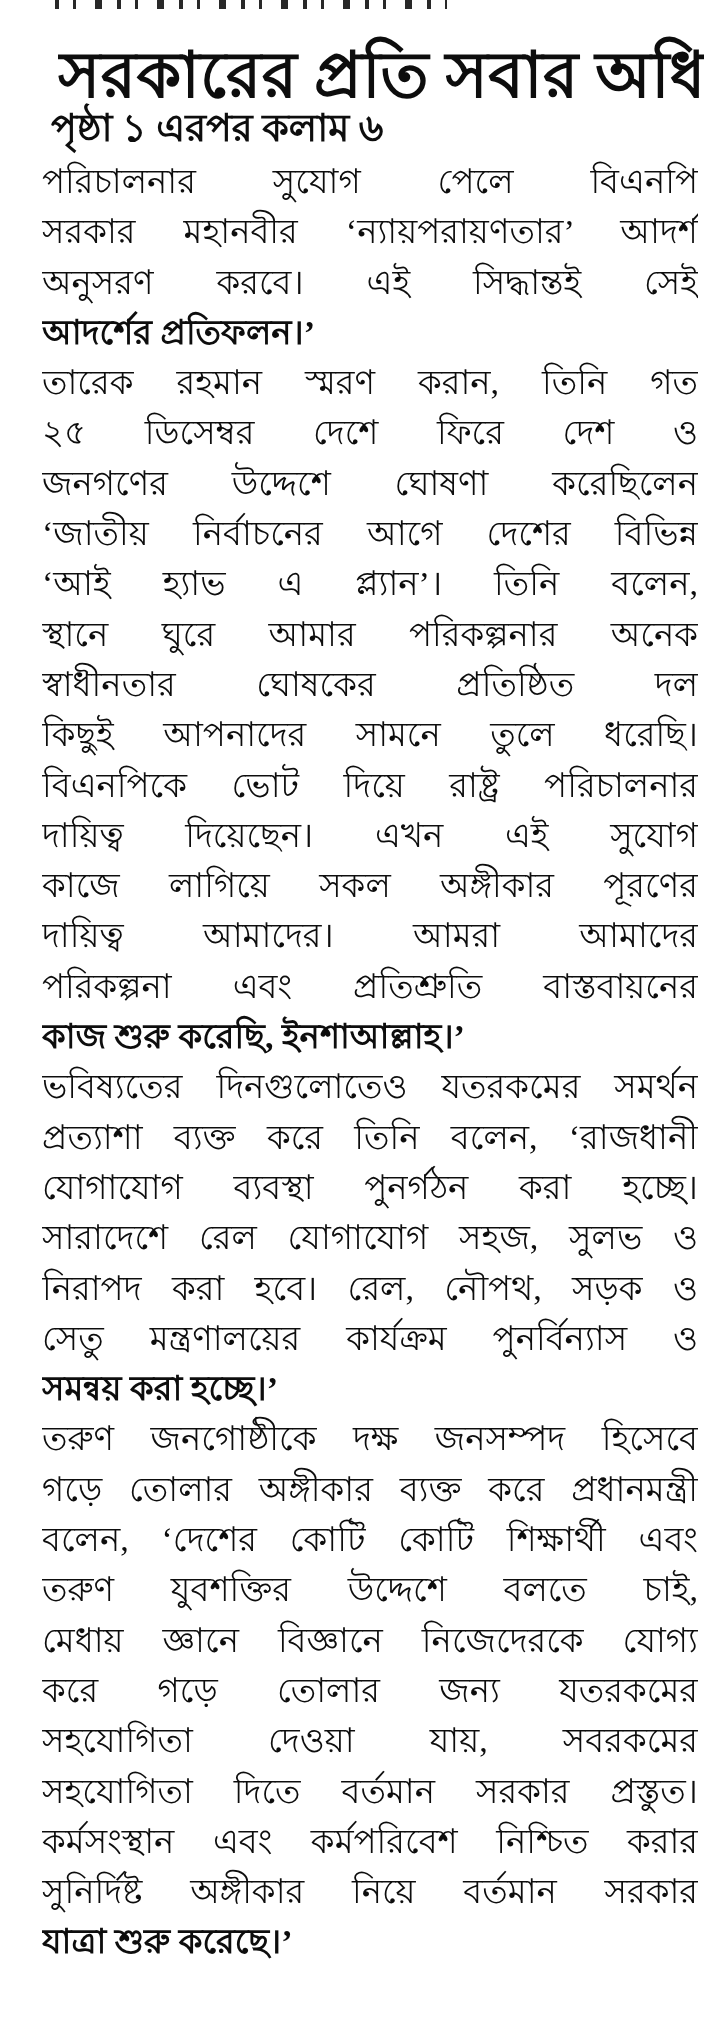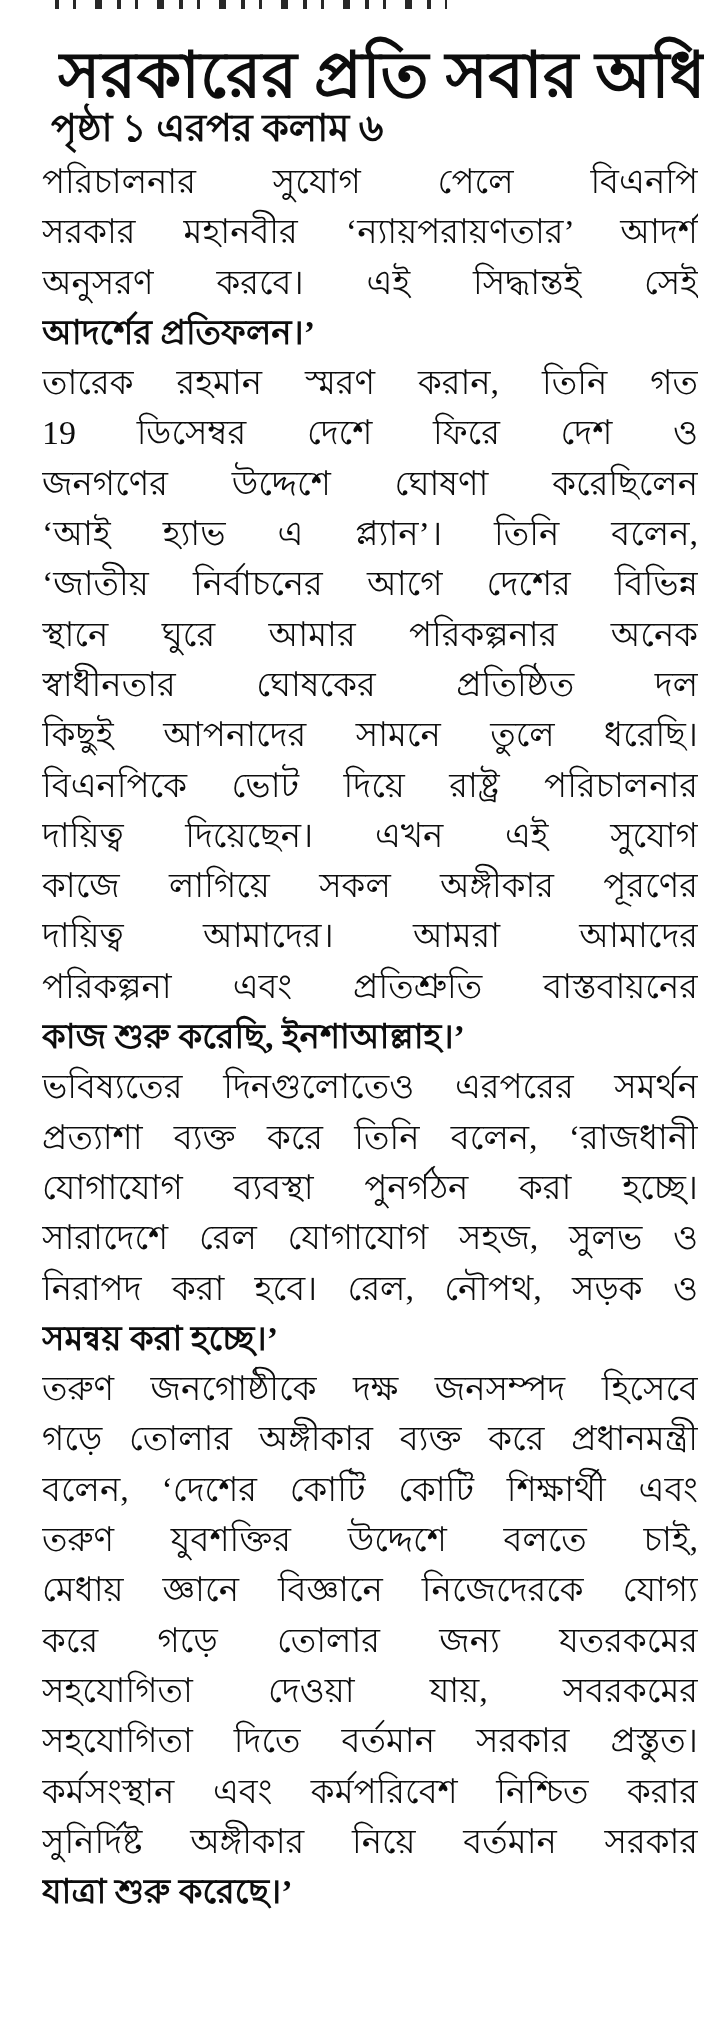--- a/index.html
+++ b/index.html
@@ -96,40 +96,41 @@
 
   <div class="body" id="article-body">
       <div class="paragraph">
         <div class="line">পরিচালনার সুযোগ পেলে বিএনপি</div>
         <div class="line">সরকার মহানবীর ‘ন্যায়পরায়ণতার’ আদর্শ</div>
         <div class="line">অনুসরণ করবে। এই সিদ্ধান্তই সেই</div>
         <div class="line para-end">আদর্শের প্রতিফলন।’</div>
       </div>
       <div class="paragraph">
         <div class="line">তারেক রহমান স্মরণ করান, তিনি গত</div>
-        <div class="line">19 ডিসেম্বর দেশে ফিরে দেশ ও</div>
+        <div class="line">২৫ ডিসেম্বর দেশে ফিরে দেশ ও</div>
         <div class="line">জনগণের উদ্দেশে ঘোষণা করেছিলেন</div>
+        <div class="line">‘জাতীয় নির্বাচনের আগে দেশের বিভিন্ন</div>
         <div class="line">‘আই হ্যাভ এ প্ল্যান’। তিনি বলেন,</div>
-        <div class="line">‘জাতীয় নির্বাচনের আগে দেশের বিভিন্ন</div>
         <div class="line">স্থানে ঘুরে আমার পরিকল্পনার অনেক</div>
         <div class="line">স্বাধীনতার ঘোষকের প্রতিষ্ঠিত দল</div>
         <div class="line">কিছুই আপনাদের সামনে তুলে ধরেছি।</div>
         <div class="line">বিএনপিকে ভোট দিয়ে রাষ্ট্র পরিচালনার</div>
         <div class="line">দায়িত্ব দিয়েছেন। এখন এই সুযোগ</div>
         <div class="line">কাজে লাগিয়ে সকল অঙ্গীকার পূরণের</div>
         <div class="line">দায়িত্ব আমাদের। আমরা আমাদের</div>
         <div class="line">পরিকল্পনা এবং প্রতিশ্রুতি বাস্তবায়নের</div>
         <div class="line para-end">কাজ শুরু করেছি, ইনশাআল্লাহ।’</div>
       </div>
       <div class="paragraph">
-        <div class="line">ভবিষ্যতের দিনগুলোতেও এরপরের সমর্থন</div>
+        <div class="line">ভবিষ্যতের দিনগুলোতেও যতরকমের সমর্থন</div>
         <div class="line">প্রত্যাশা ব্যক্ত করে তিনি বলেন, ‘রাজধানী</div>
         <div class="line">যোগাযোগ ব্যবস্থা পুনর্গঠন করা হচ্ছে।</div>
         <div class="line">সারাদেশে রেল যোগাযোগ সহজ, সুলভ ও</div>
         <div class="line">নিরাপদ করা হবে। রেল, নৌপথ, সড়ক ও</div>
+        <div class="line">সেতু মন্ত্রণালয়ের কার্যক্রম পুনর্বিন্যাস ও</div>
         <div class="line para-end">সমন্বয় করা হচ্ছে।’</div>
       </div>
       <div class="paragraph">
         <div class="line">তরুণ জনগোষ্ঠীকে দক্ষ জনসম্পদ হিসেবে</div>
         <div class="line">গড়ে তোলার অঙ্গীকার ব্যক্ত করে প্রধানমন্ত্রী</div>
         <div class="line">বলেন, ‘দেশের কোটি কোটি শিক্ষার্থী এবং</div>
         <div class="line">তরুণ যুবশক্তির উদ্দেশে বলতে চাই,</div>
         <div class="line">মেধায় জ্ঞানে বিজ্ঞানে নিজেদেরকে যোগ্য</div>
         <div class="line">করে গড়ে তোলার জন্য যতরকমের</div>
         <div class="line">সহযোগিতা দেওয়া যায়, সবরকমের</div>

